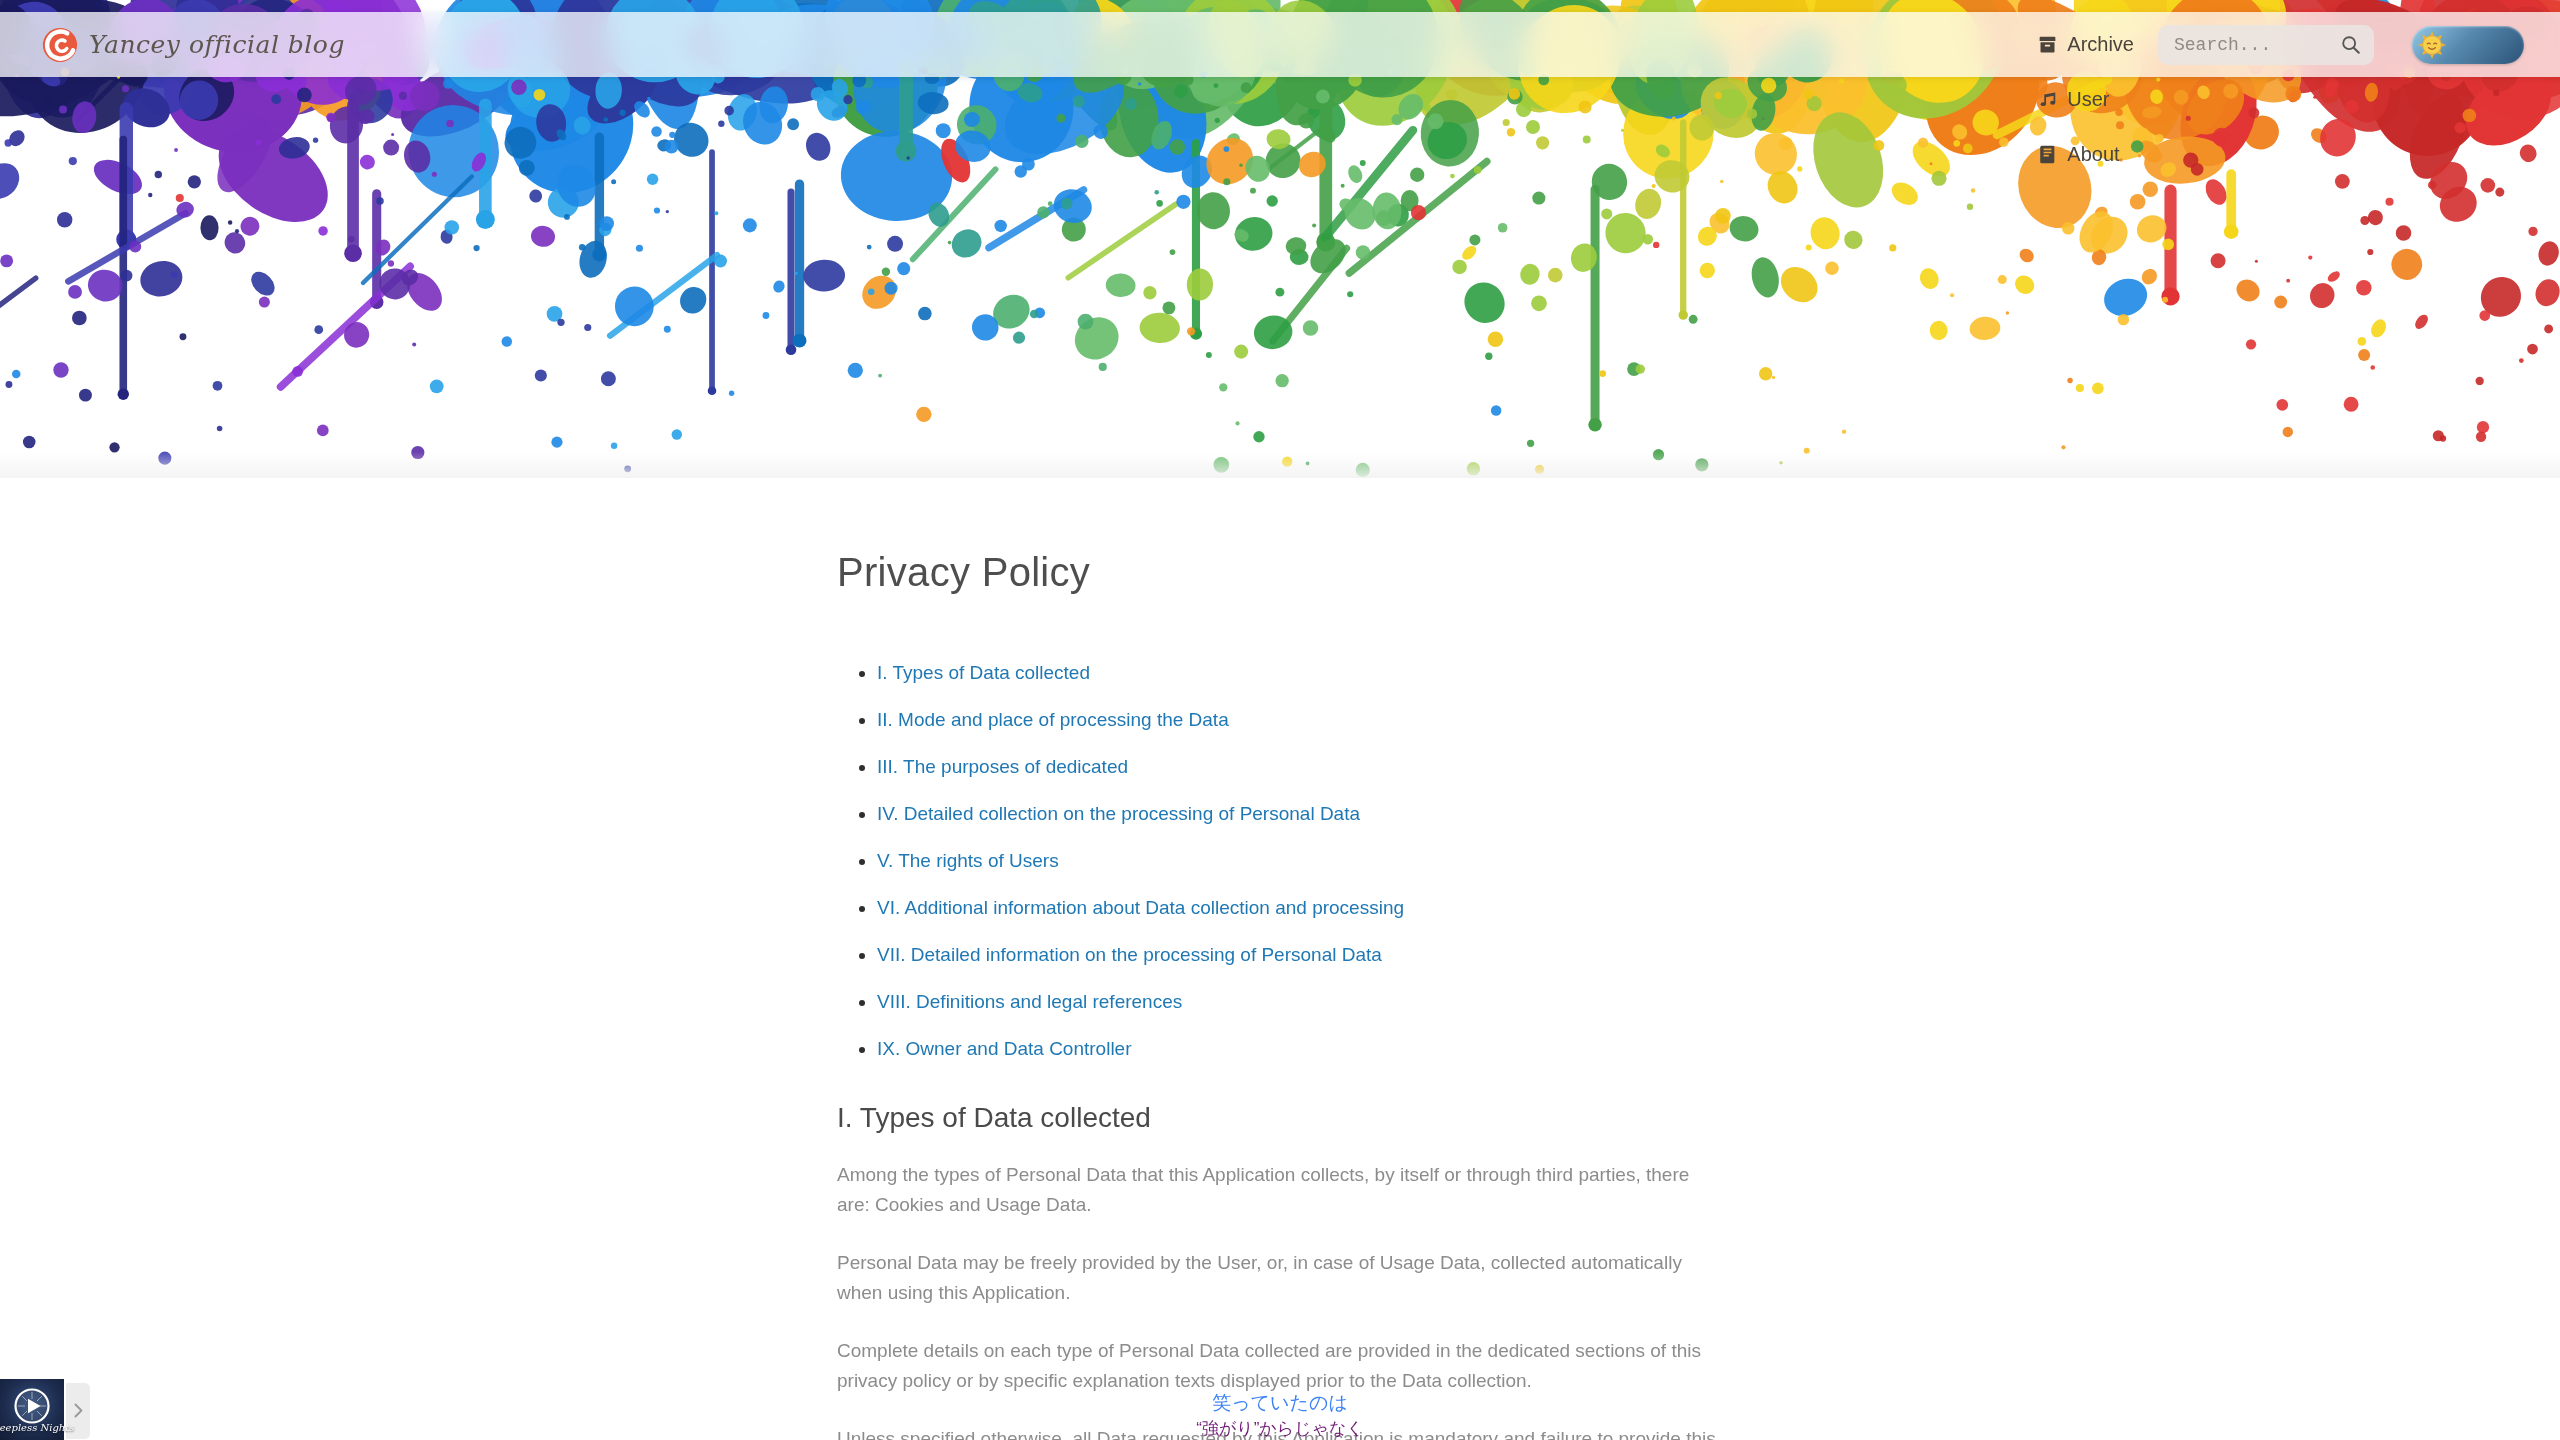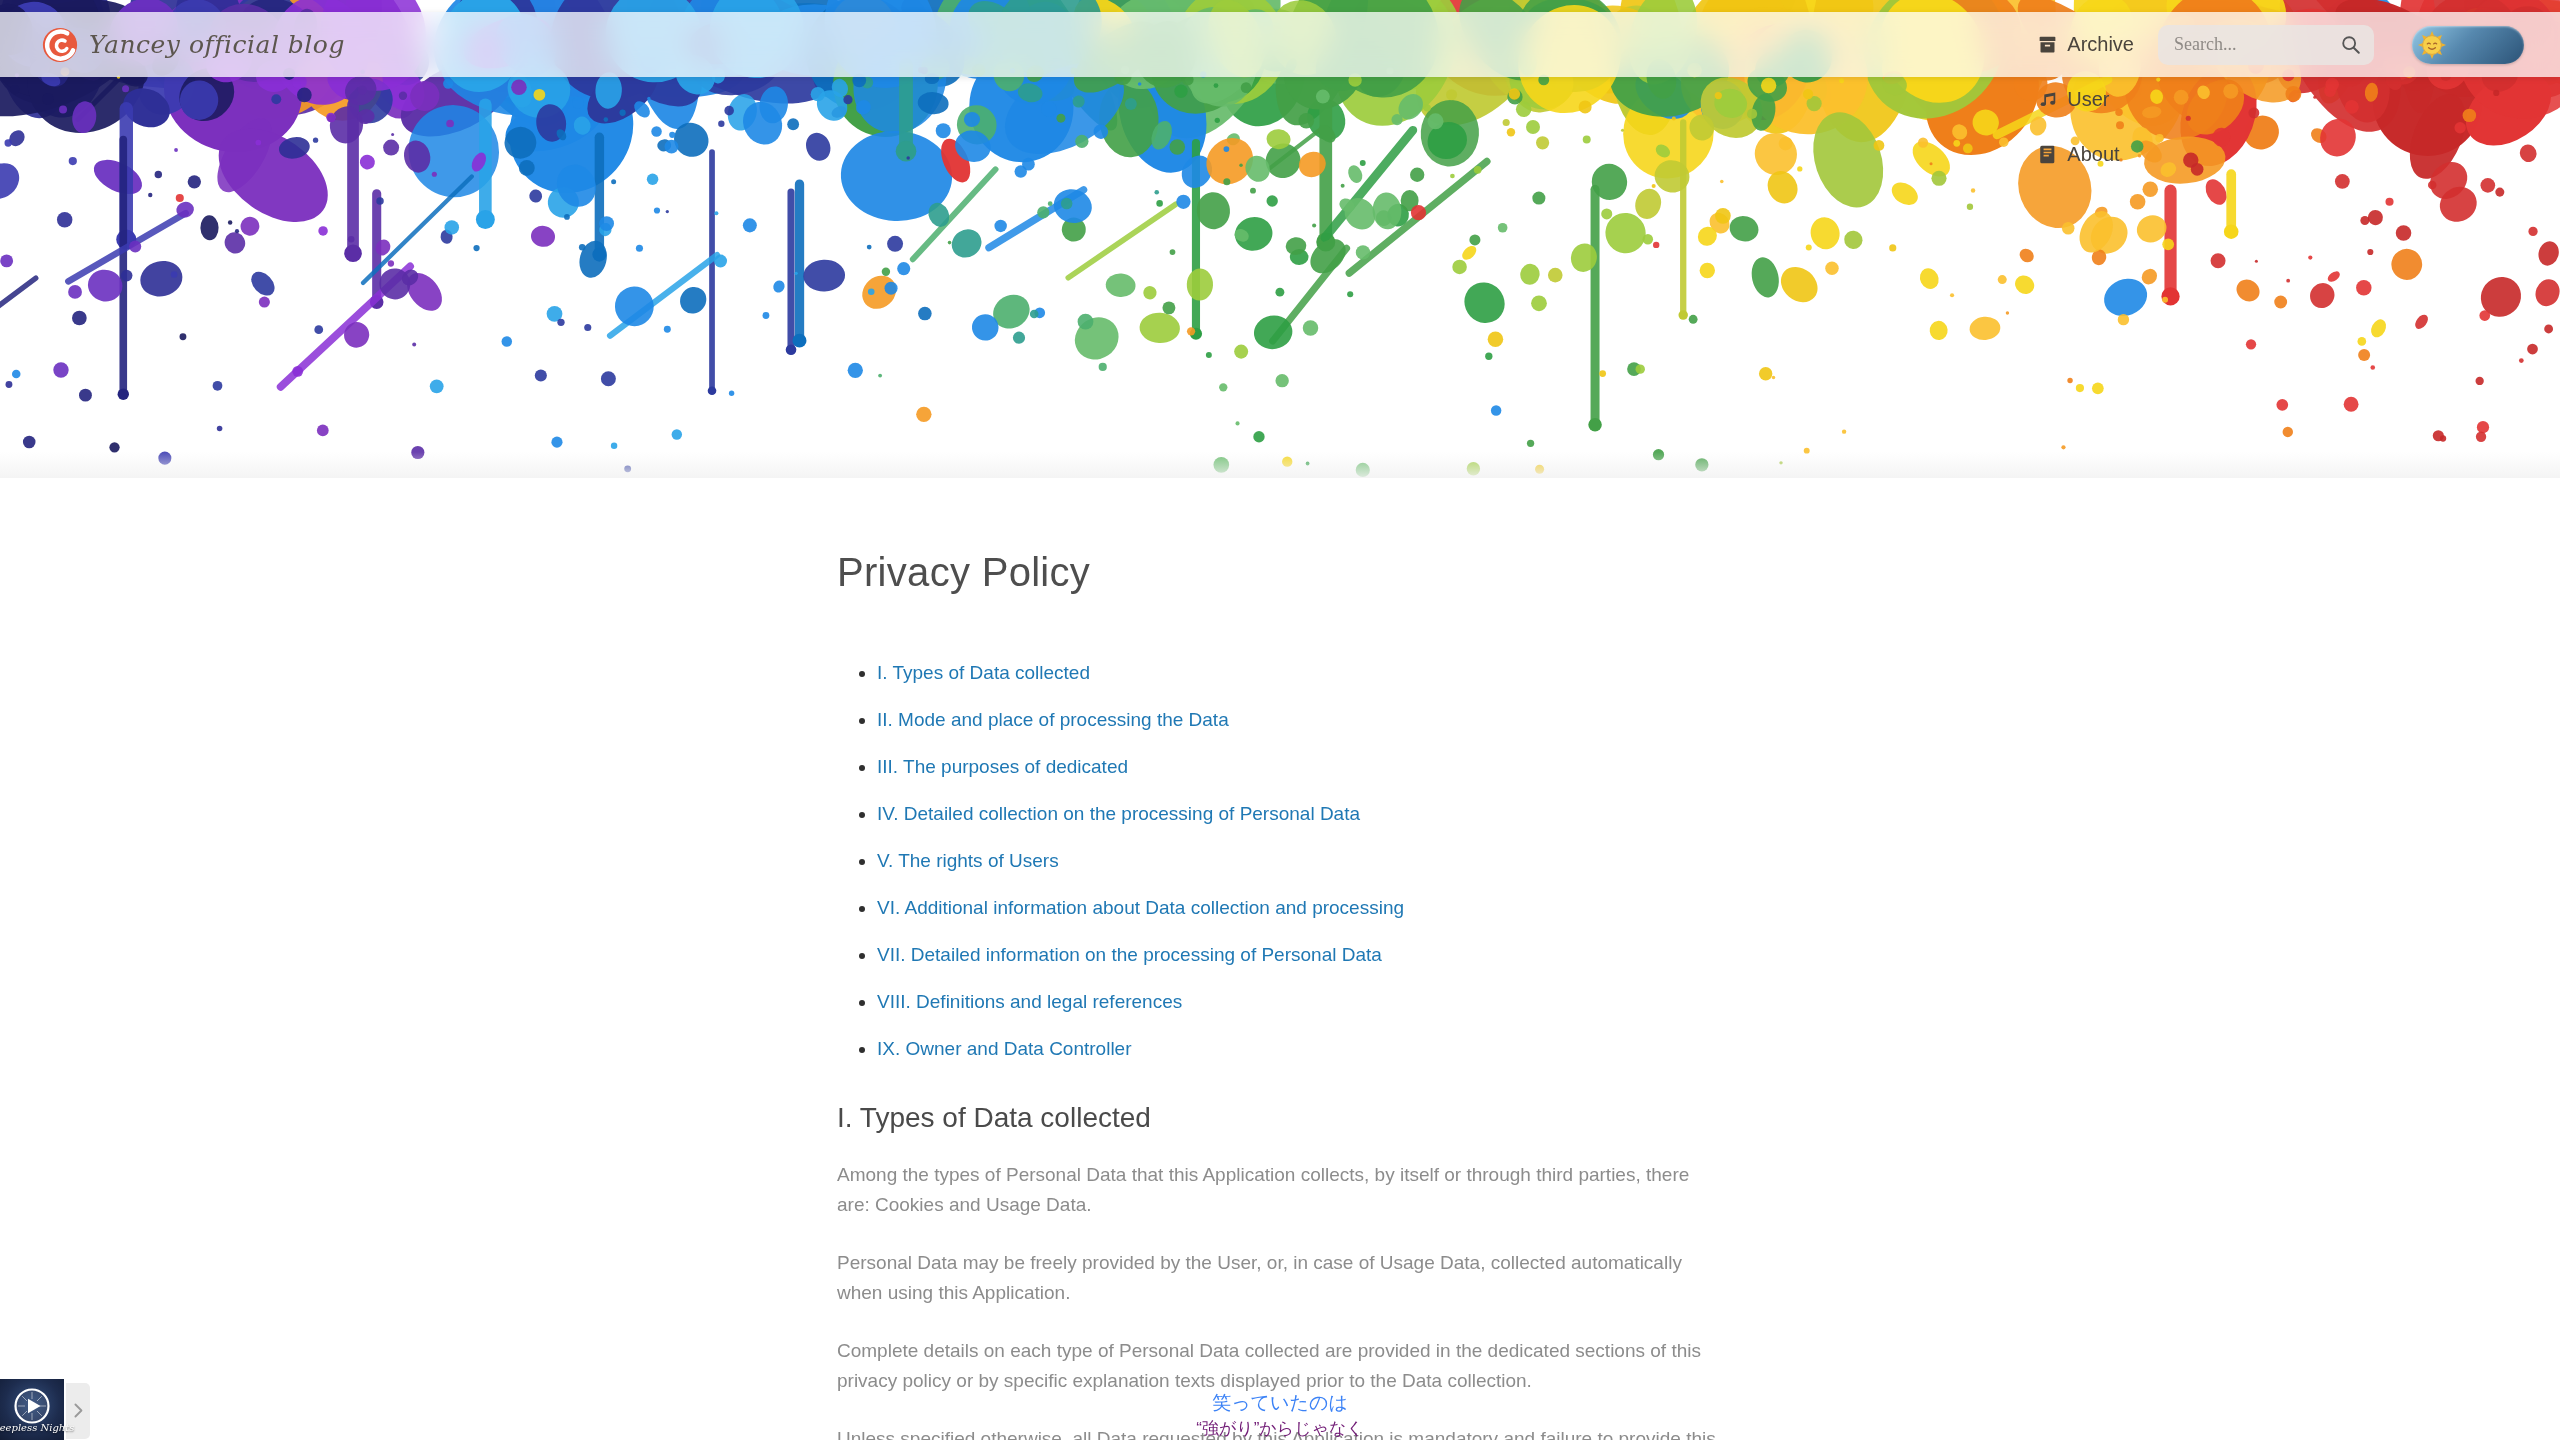--- a/index.html
+++ b/index.html
@@ -22,21 +22,21 @@
   .logo-text { font-family: "DejaVu Serif", serif; font-style: italic; font-size: 25px;
     color: #5c564e; letter-spacing: .5px; white-space: nowrap; }
   nav { margin-left: auto; display: flex; gap: 32px; flex-direction: column; }
   .nav-item { display: flex; align-items: center; gap: 9px; font-size: 20px; color: #4a443d;
     text-decoration: none; cursor: pointer; white-space: nowrap; }
   .nav-item svg { width: 21px; height: 21px; fill: #4a443d; flex: none; }
 
   .search-box { position: relative; width: 216px; height: 40px; margin-left: 24px; flex: none; }
   .search-box input { width: 100%; height: 100%; border: none; border-radius: 10px;
     background: rgba(233,229,227,.88); padding: 0 46px 0 16px; font-size: 18px; color: #ec4899;
-    outline: none; font-family: Liberation Serif, serif; }
+    outline: none; font-family: Liberation Mono, monospace; }
   .search-box input::placeholder { color: #8f8a86; }
   .search-icon { position: absolute; right: 12px; top: 9px; width: 22px; height: 22px; cursor: pointer; }
 
   .theme-toggle { width: 112px; height: 38px; border-radius: 19px; border: none; margin-left: 38px;
     background: linear-gradient(135deg, #93c9e6 0%, #5688ae 45%, #2b5377 100%);
     display: flex; align-items: center; padding: 0 0 0 5px; cursor: pointer; flex: none;
     box-shadow: inset 0 1px 2px rgba(255,255,255,.45), 0 1px 3px rgba(0,0,0,.2); }
   .theme-toggle svg { width: 30px; height: 30px; }
 
   

